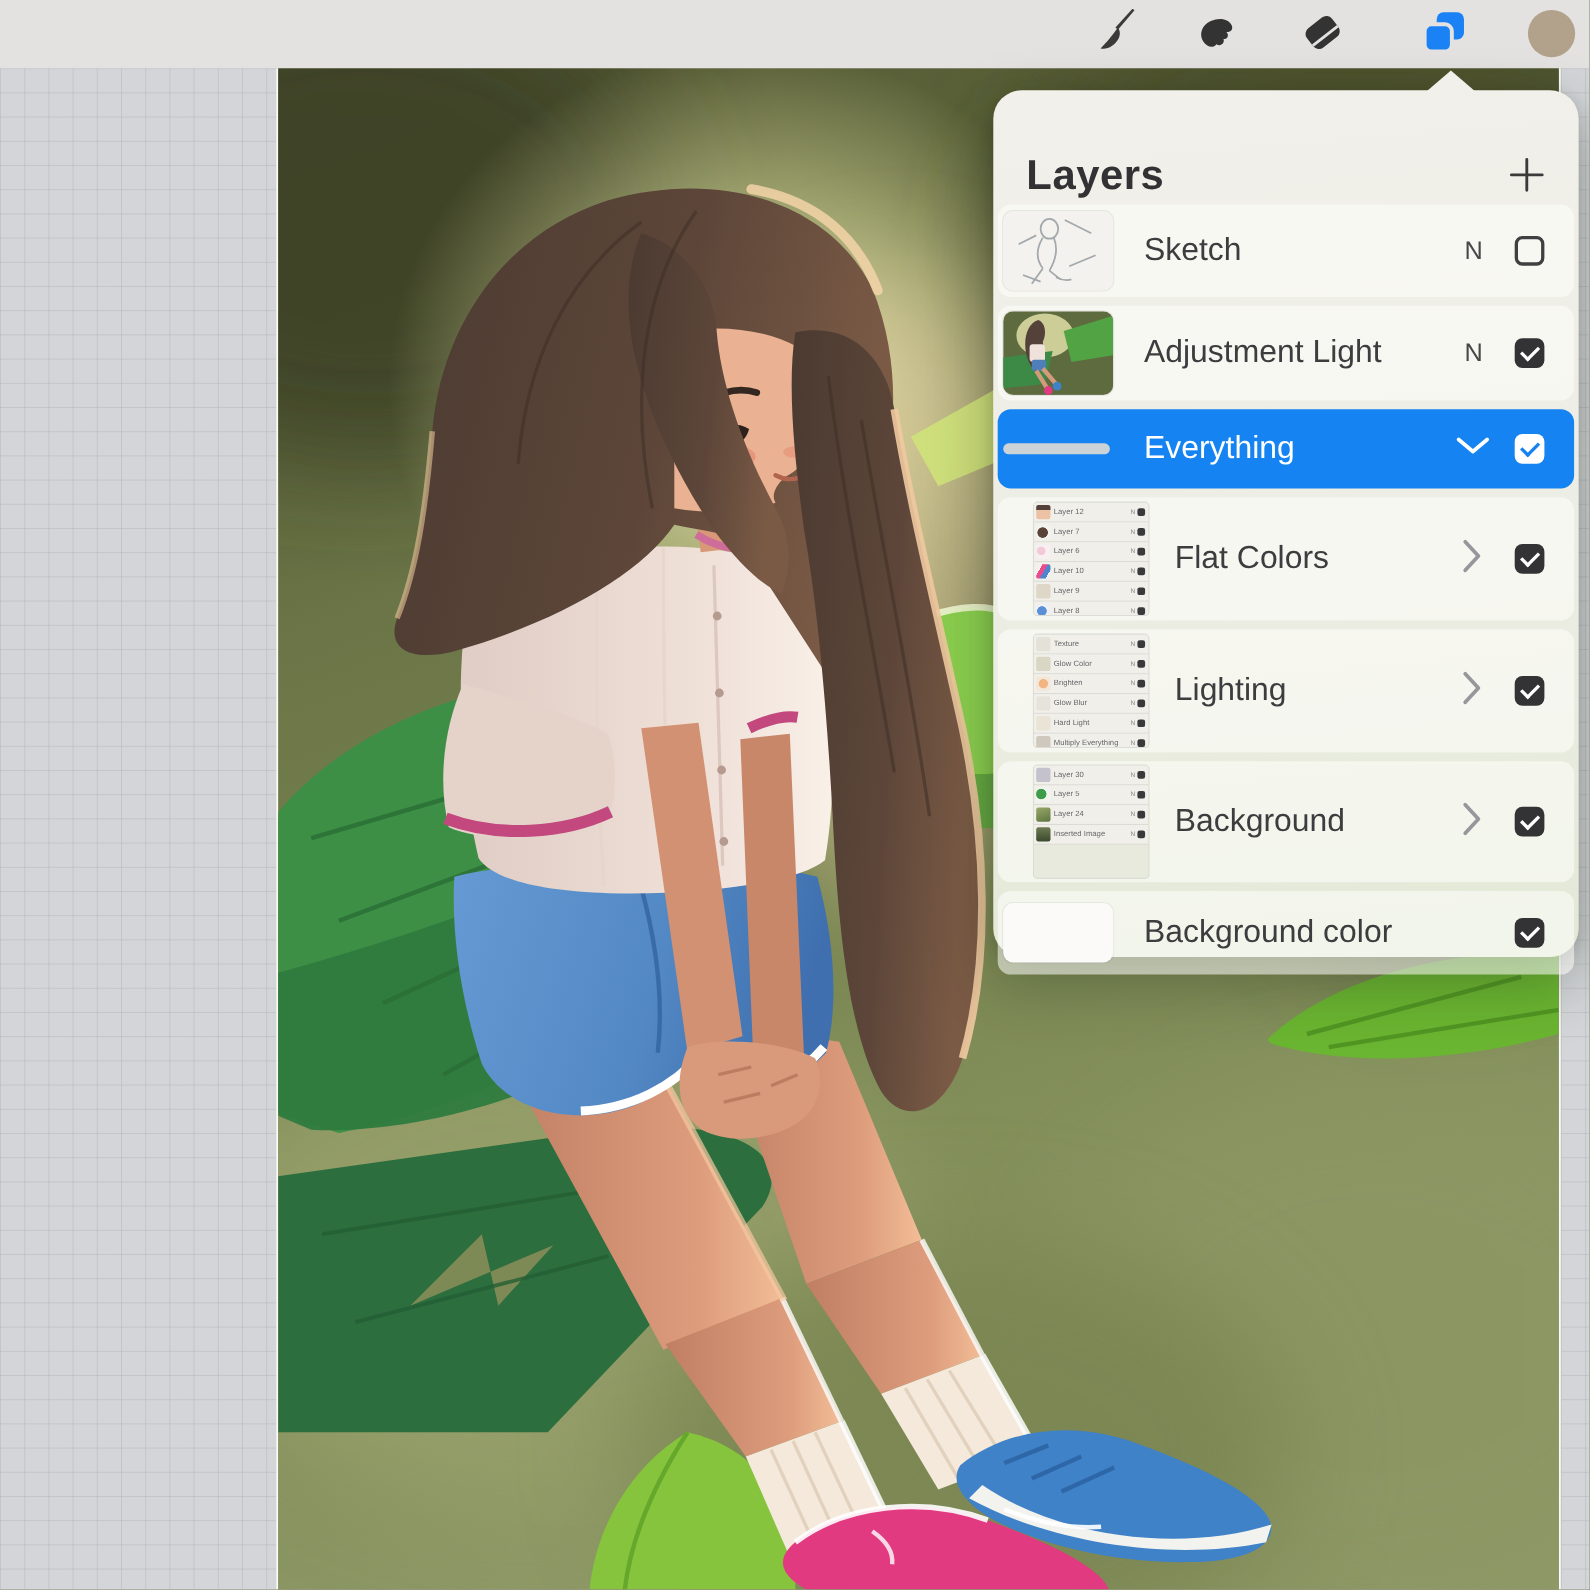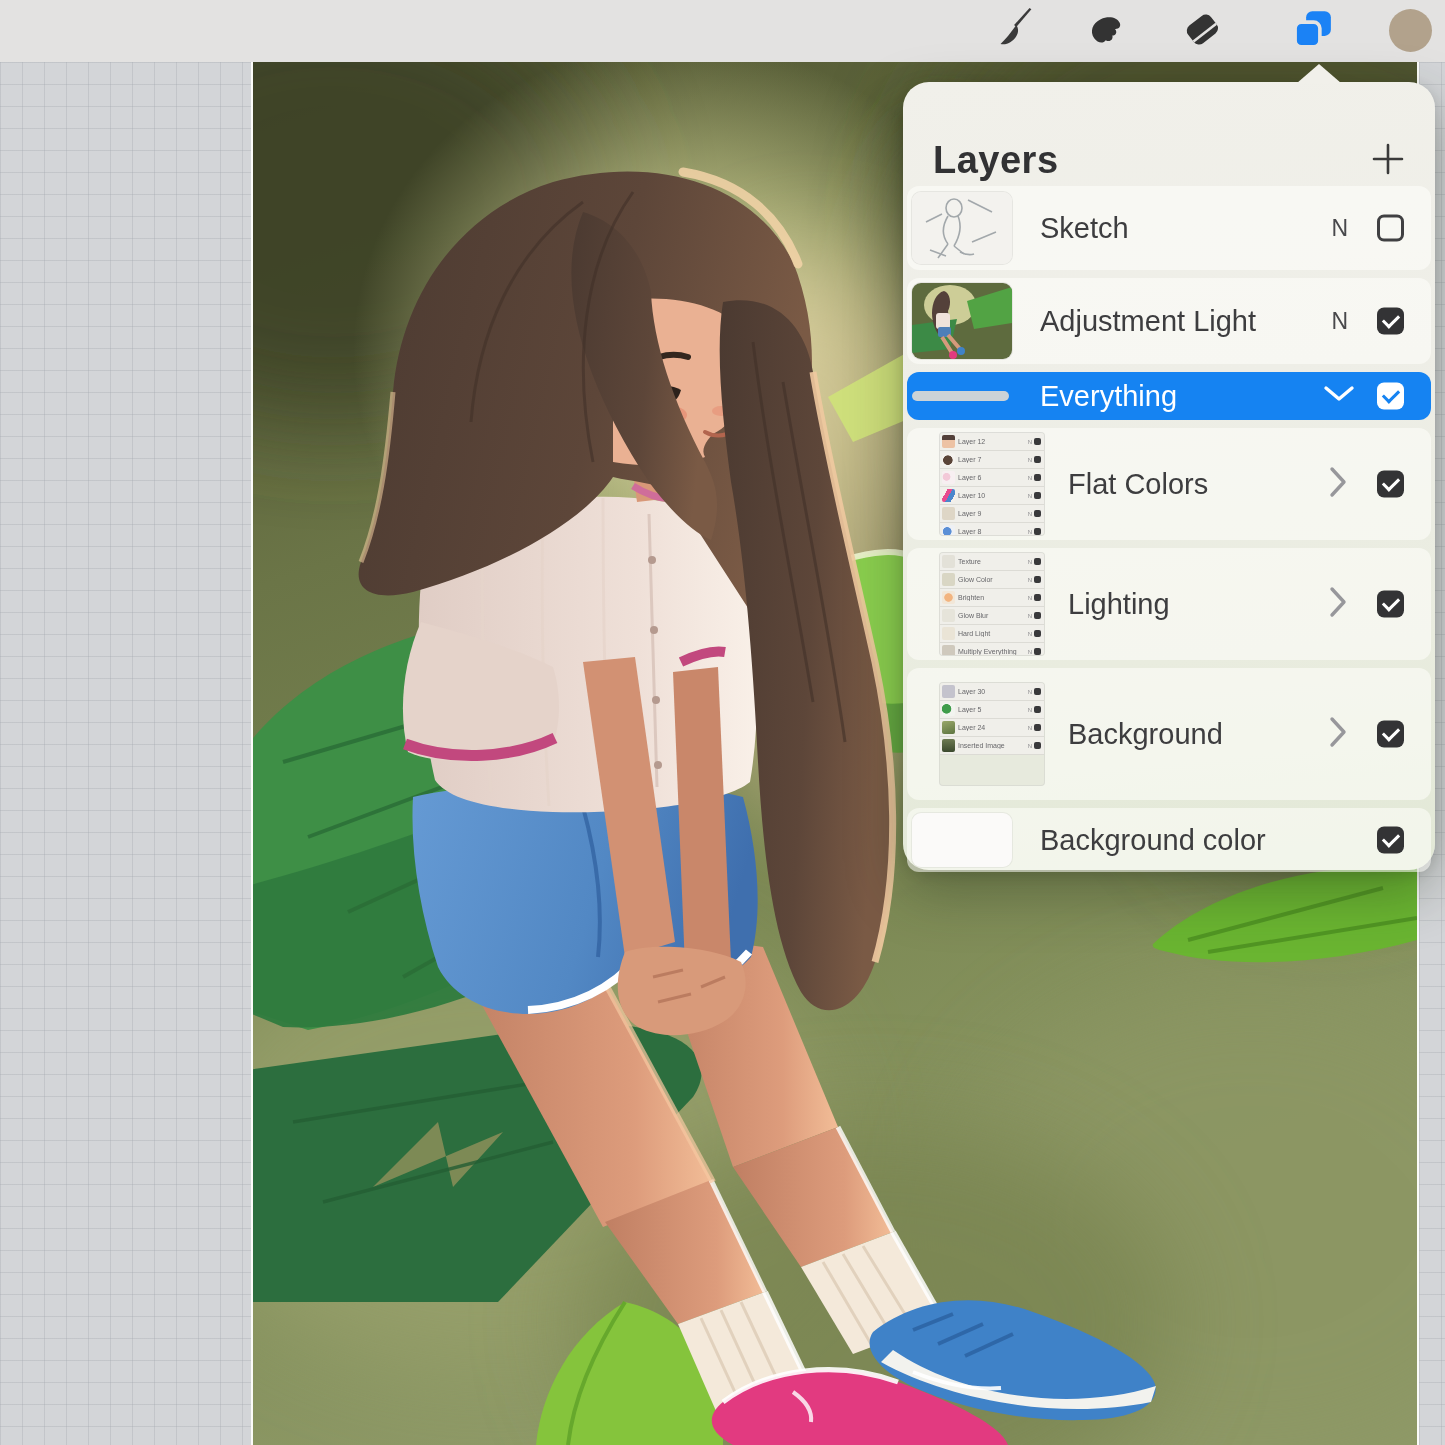--- a/index.html
+++ b/index.html
@@ -58,22 +58,22 @@
   .add-layer-btn svg{display:block;}
   .rows{
     position:absolute;top:104px;left:4px;right:4px;
     display:flex;flex-direction:column;gap:8px;
   }
   .row{
     position:relative;border-radius:12px;
     background:rgba(255,255,252,.55);
   }
   .row.selected{background:#1583f2;}
-  .r-sketch{height:84px;} .r-adj{height:86px;} .r-group-sel{height:48px;}
-  .r-group{height:112px;} .r-bggroup{height:132px;} .r-bgcolor{height:64px;}
+  .r-sketch{height:84px;} .r-adj{height:86px;} .r-group-sel{height:72px;}
+  .r-group{height:112px;} .r-bggroup{height:110px;} .r-bgcolor{height:76px;}
   .row-label{
     position:absolute;left:133px;top:50%;transform:translateY(-50%);
     font-size:29px;color:#3d3d3f;white-space:nowrap;
   }
   .row.selected .row-label{color:#ffffff;}
   .row-label.indented{left:161px;}
   .blend-badge{
     position:absolute;right:83px;top:50%;transform:translateY(-50%);
     font-size:23px;color:#48484b;
   }

